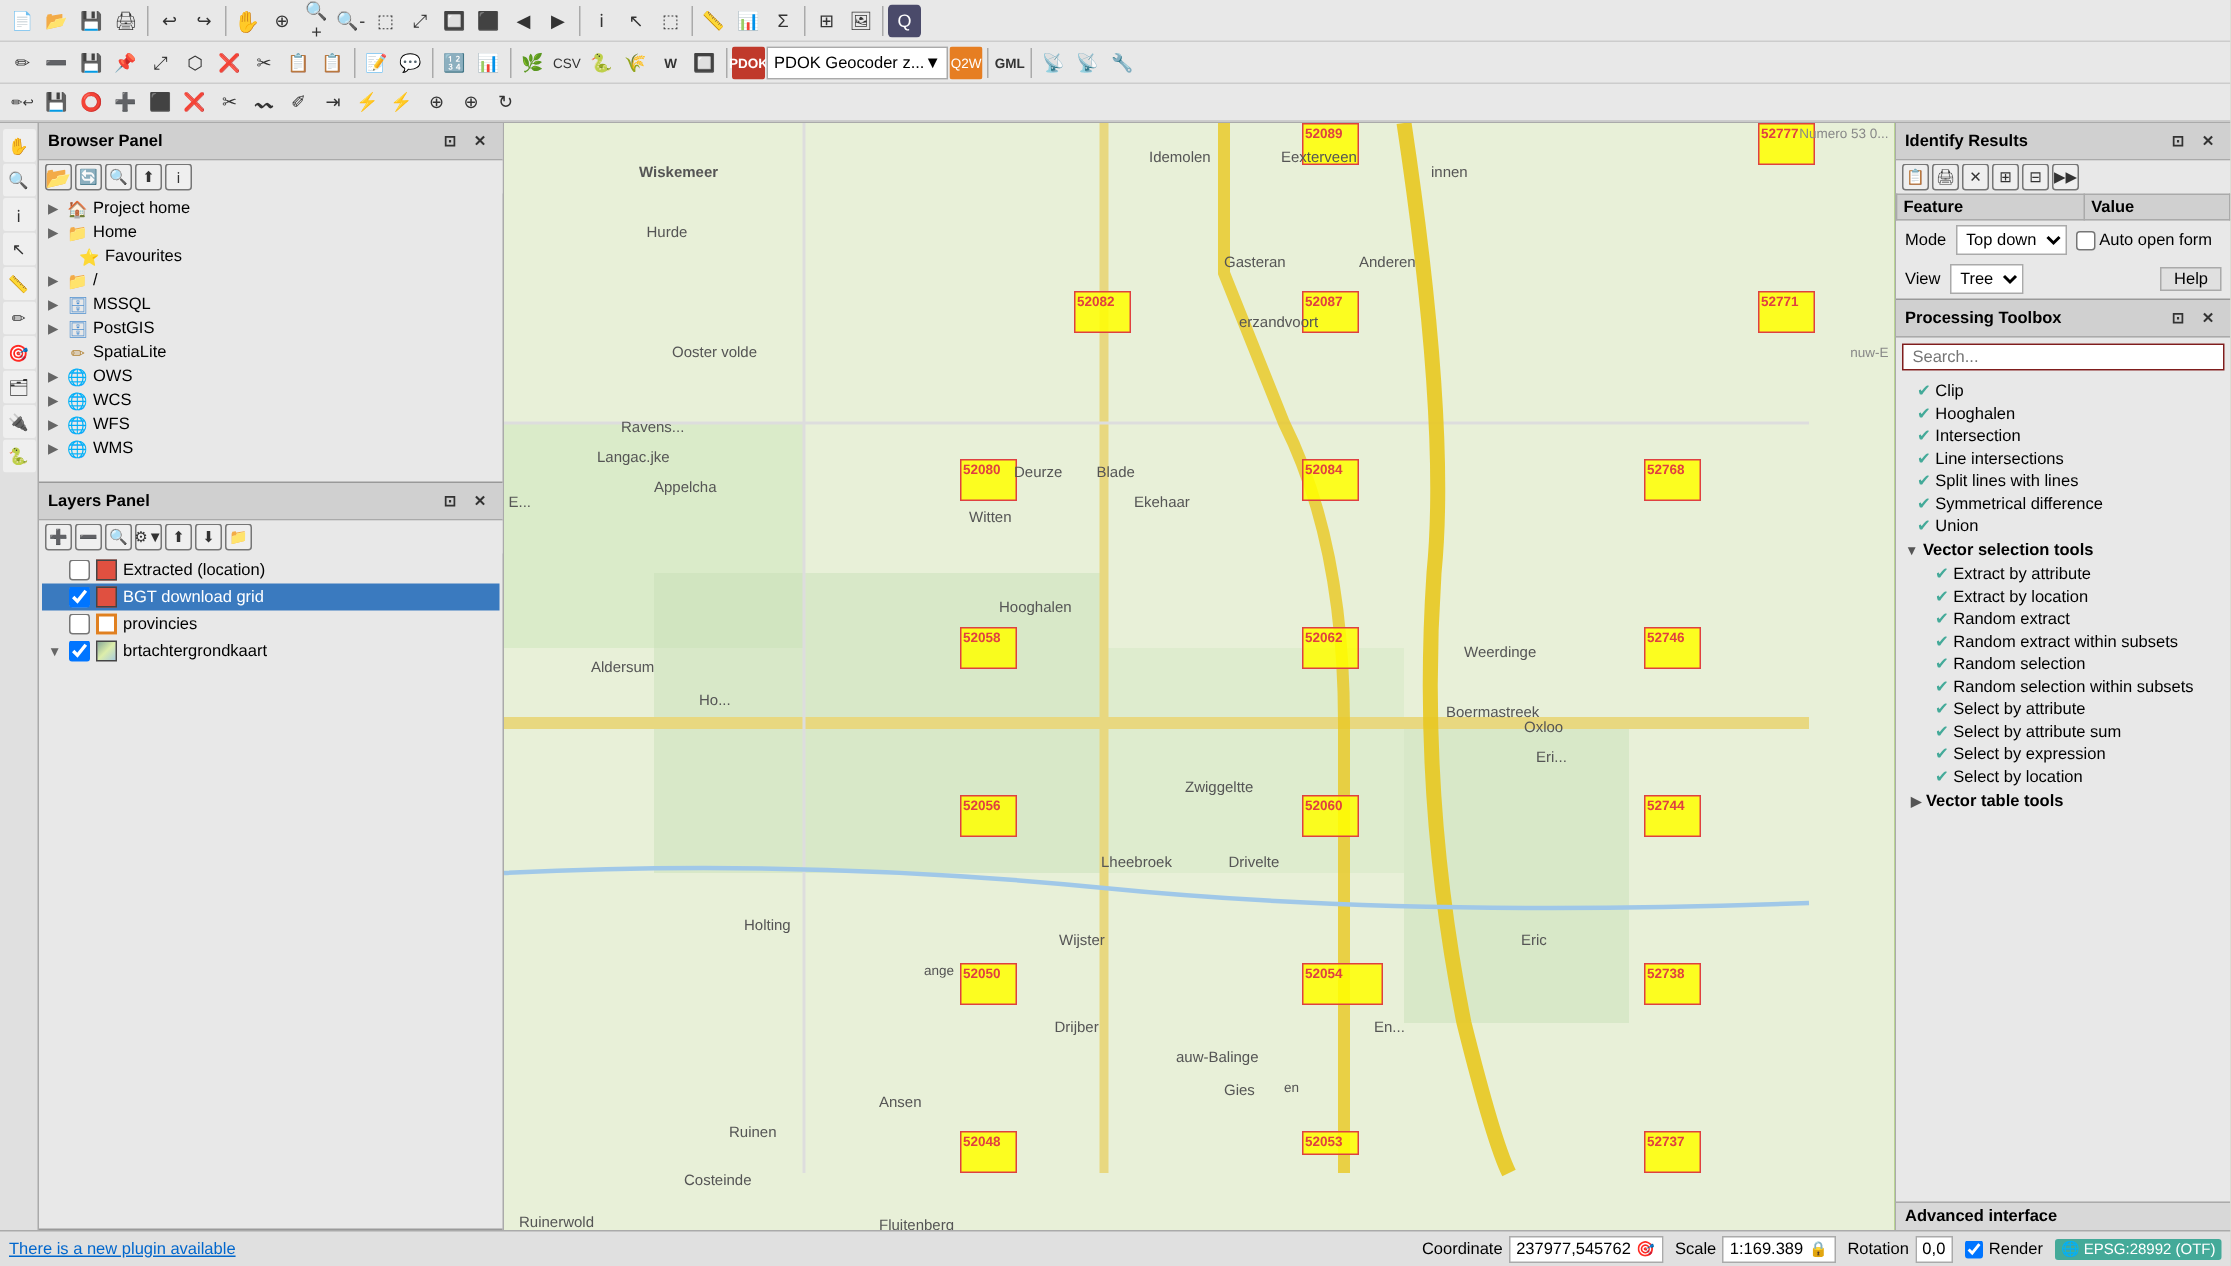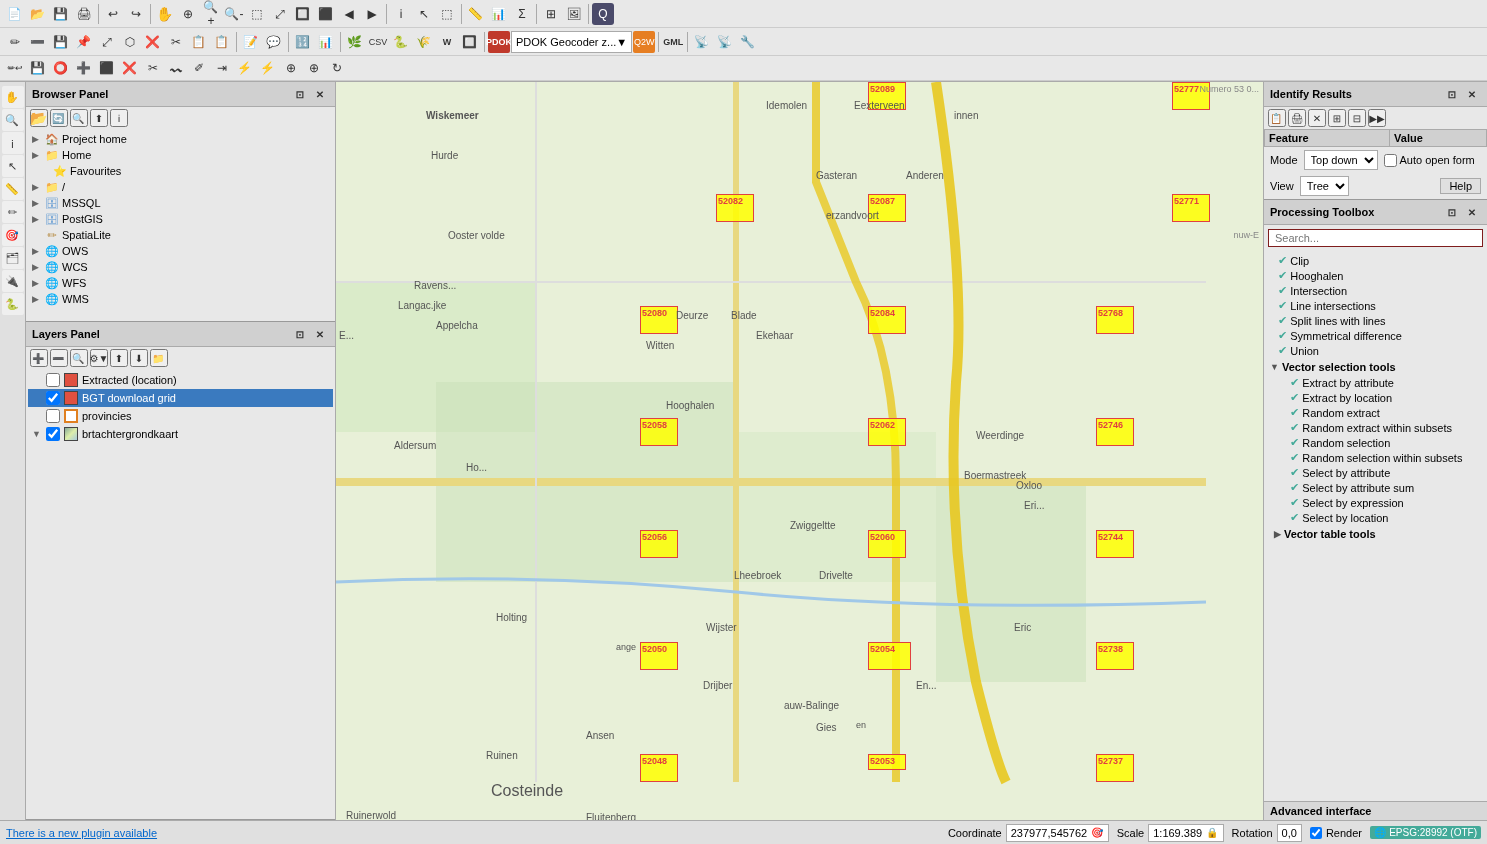--- a/index.html
+++ b/index.html
@@ -369,21 +369,21 @@
             <div class="grid-cell" style="left: 304px; top: 224px; width: 38px; height: 28px;">52080</div>
             <div class="grid-cell" style="left: 532px; top: 224px; width: 38px; height: 28px;">52084</div>
             <div class="grid-cell" style="left: 760px; top: 224px; width: 38px; height: 28px;">52768</div>
             <div class="grid-cell" style="left: 304px; top: 336px; width: 38px; height: 28px;">52058</div>
             <div class="grid-cell" style="left: 532px; top: 336px; width: 38px; height: 28px;">52062</div>
             <div class="grid-cell" style="left: 760px; top: 336px; width: 38px; height: 28px;">52746</div>
             <div class="grid-cell" style="left: 304px; top: 448px; width: 38px; height: 28px;">52056</div>
             <div class="grid-cell" style="left: 532px; top: 448px; width: 38px; height: 28px;">52060</div>
             <div class="grid-cell" style="left: 760px; top: 448px; width: 38px; height: 28px;">52744</div>
             <div class="grid-cell" style="left: 304px; top: 560px; width: 38px; height: 28px;">52050</div>
-            <div class="grid-cell" style="left: 532px; top: 560px; width: 43px; height: 28px;">52054</div>
+            <div class="grid-cell" style="left: 532px; top: 560px; width: 54px; height: 28px;">52054</div>
             <div class="grid-cell" style="left: 760px; top: 560px; width: 38px; height: 28px;">52738</div>
             <div class="grid-cell" style="left: 304px; top: 672px; width: 38px; height: 28px;">52048</div>
             <div class="grid-cell" style="left: 532px; top: 672px; width: 38px; height: 16px;">52053</div>
             <div class="grid-cell" style="left: 760px; top: 672px; width: 38px; height: 28px;">52737</div>
           </div>
 
         <div style="position:absolute;top:28px;left:90px;font-size:10px;color:#555;font-weight:bold;">Wiskemeer</div>
         <div style="position:absolute;top:68px;left:95px;font-size:10px;color:#555;">Hurde</div>
         <div style="position:absolute;top:148px;left:112px;font-size:10px;color:#555;">Ooster volde</div>
         <div style="position:absolute;top:198px;left:78px;font-size:10px;color:#555;">Ravens...</div>
@@ -412,21 +412,21 @@
         <div style="position:absolute;top:488px;left:483px;font-size:10px;color:#555;">Drivelte</div>
         <div style="position:absolute;top:540px;left:370px;font-size:10px;color:#555;">Wijster</div>
         <div style="position:absolute;top:540px;left:678px;font-size:10px;color:#555;">Eric</div>
         <div style="position:absolute;top:598px;left:335px;font-size:10px;color:#555;margin-left:32px;">Drijber</div>
         <div style="position:absolute;top:560px;left:280px;font-size:9px;color:#555;">ange</div>
         <div style="position:absolute;top:618px;left:448px;font-size:10px;color:#555;">auw-Balinge</div>
         <div style="position:absolute;top:640px;left:480px;font-size:10px;color:#555;">Gies</div>
         <div style="position:absolute;top:638px;left:520px;font-size:9px;color:#555;">en</div>
         <div style="position:absolute;top:598px;left:580px;font-size:10px;color:#555;">En...</div>
         <div style="position:absolute;top:668px;left:150px;font-size:10px;color:#555;">Ruinen</div>
-        <div style="position:absolute;top:700px;left:120px;font-size:16px;color:#555;margin-left:35px;">Costeinde</div>
+        <div style="position:absolute;top:700px;left:120px;font-size:10px;color:#555;">Costeinde</div>
         <div style="position:absolute;top:728px;left:10px;font-size:10px;color:#555;">Ruinerwold</div>
         <div style="position:absolute;top:730px;left:250px;font-size:10px;color:#555;">Fluitenberg</div>
 
         <div style="position:absolute;top:648px;left:250px;font-size:10px;color:#555;">Ansen</div>
         <div style="position:absolute;top:530px;left:160px;font-size:10px;color:#555;">Holting</div>
 
         <div style="position:absolute;top:2px;right:4px;font-size:9px;color:#888;">Numero 53 0...</div>
 
         <div style="position:absolute;top:148px;right:4px;font-size:9px;color:#888;">nuw-E</div>
       </div>

